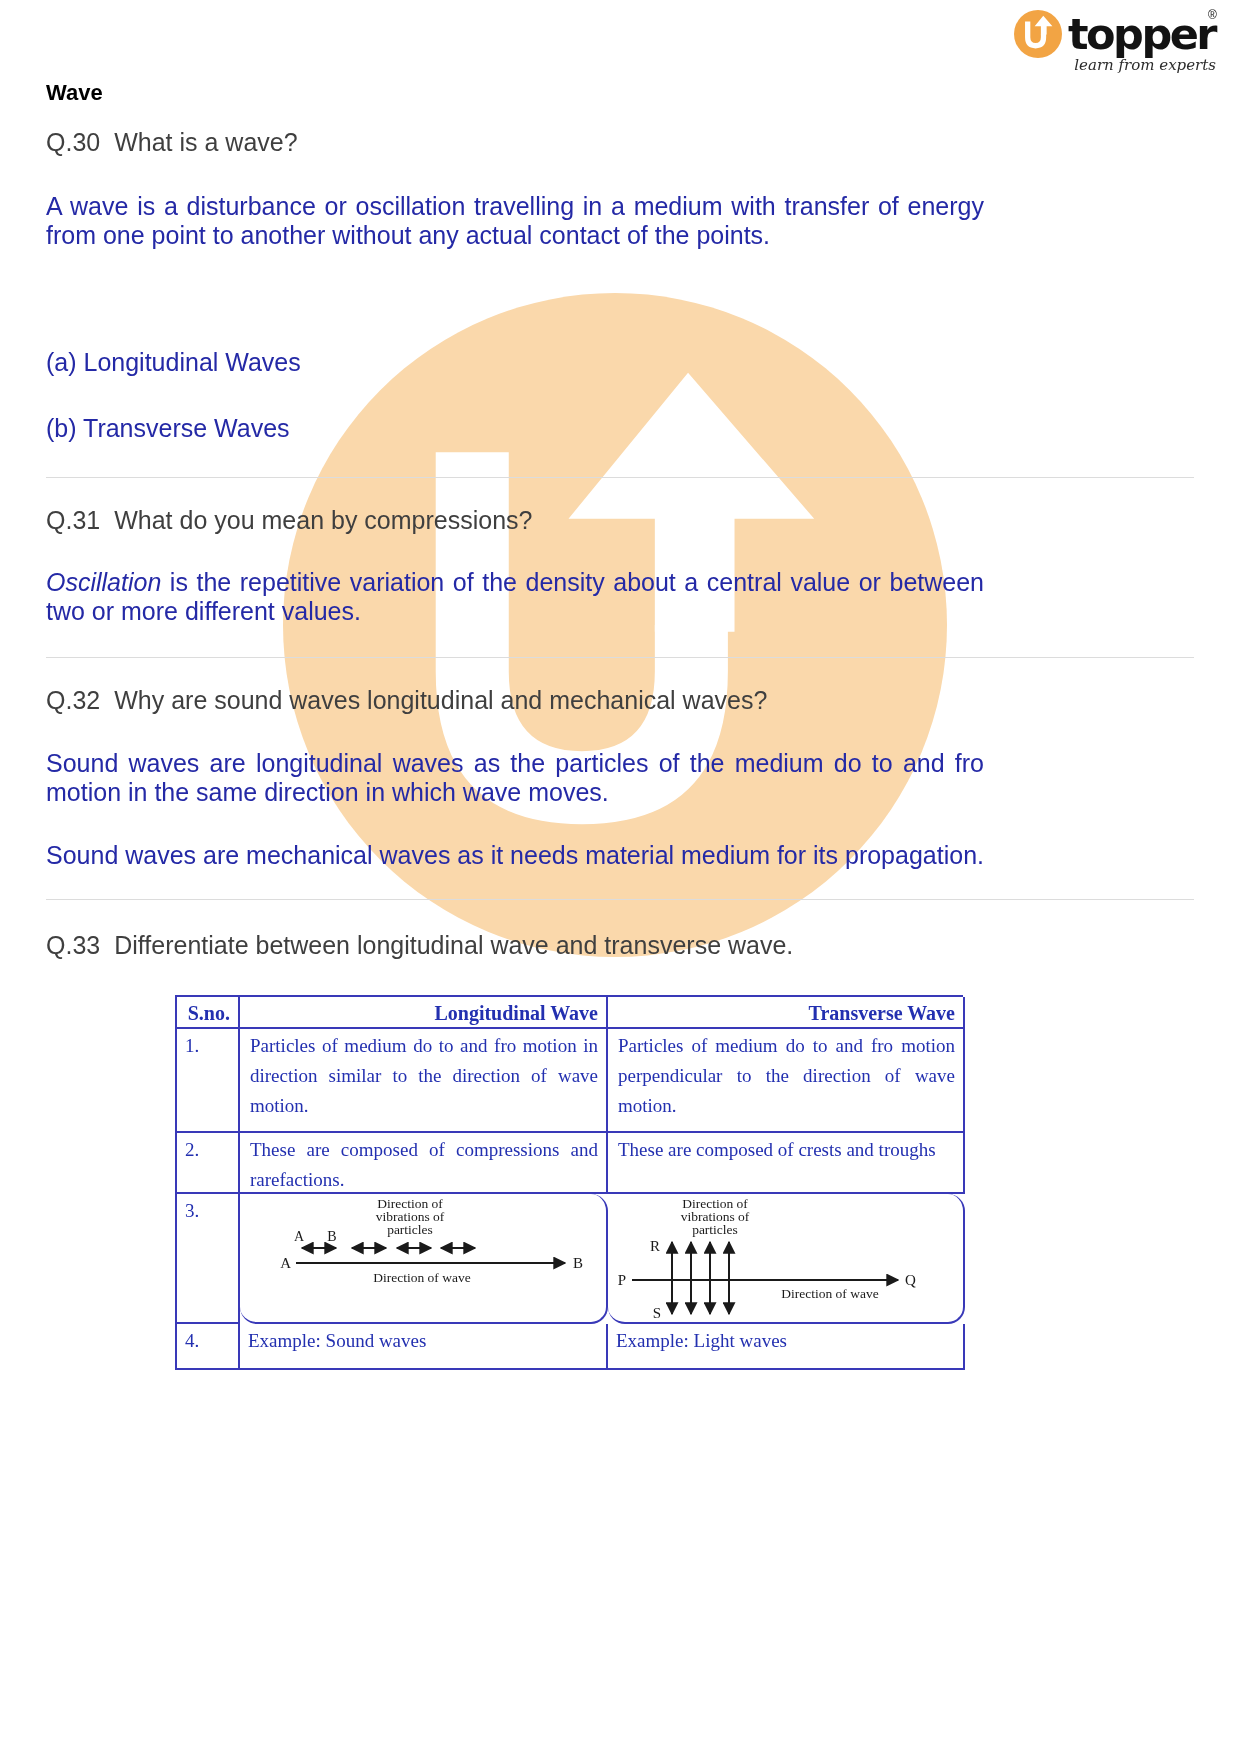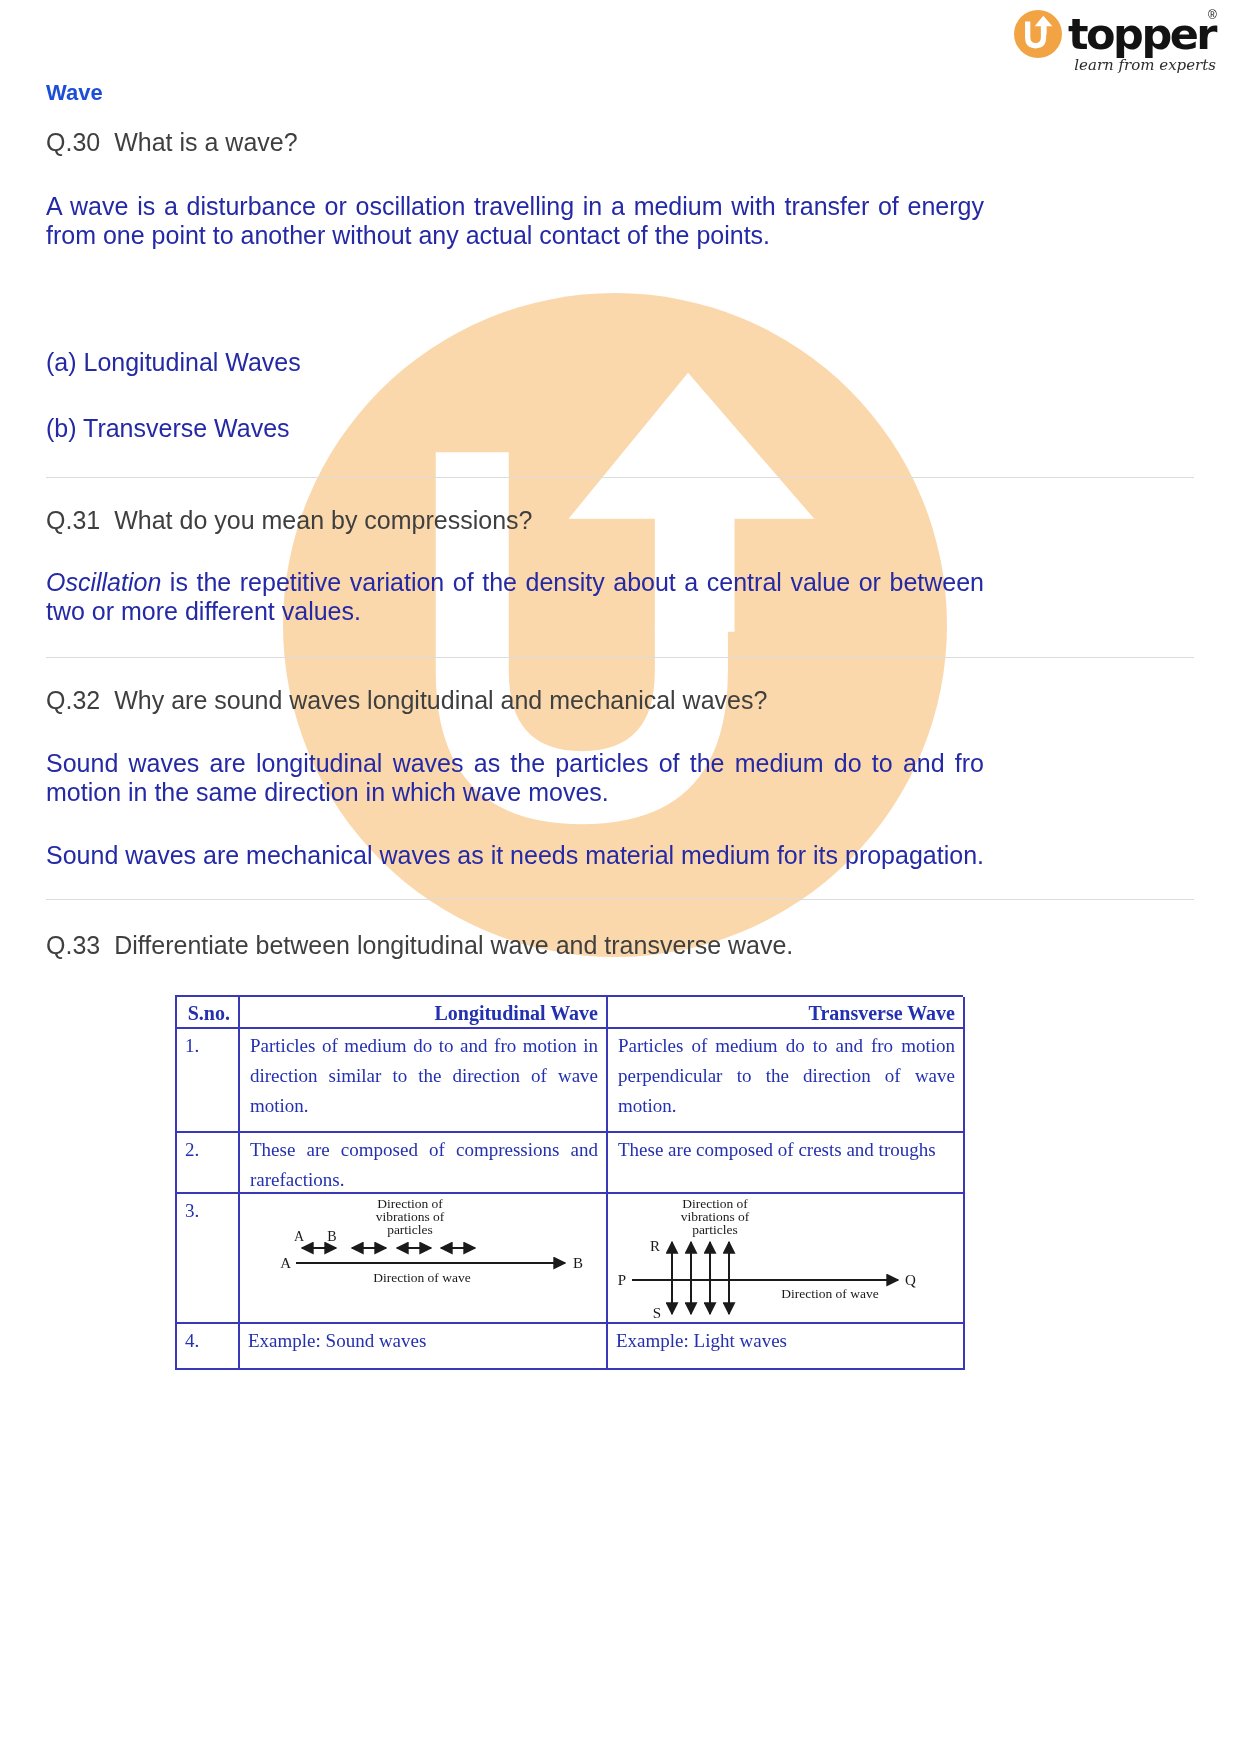--- a/index.html
+++ b/index.html
@@ -10,39 +10,39 @@
   
   .logo{position:absolute;top:8px;left:1014px;width:212px;height:62px;z-index:2;}
   .logo-circle{position:absolute;left:0;top:2px;width:48px;height:48px;}
   .logo-word{position:absolute;left:54px;top:4px;font-family:"DejaVu Sans", sans-serif;
              font-weight:bold;font-size:43px;letter-spacing:-2.5px;color:#131313;line-height:44px;}
   .logo-reg{position:absolute;left:194px;top:0px;font-size:12px;color:#131313;}
   .logo-tag{position:absolute;right:10px;top:48px;font-family:"DejaVu Serif", serif;
             font-style:italic;font-size:15px;color:#2b2b2b;white-space:nowrap;}
   
   .block{position:absolute;left:46px;width:938px;line-height:29px;font-size:25px;z-index:1;}
-  .heading{color:#1d4ed8;font-weight:bold;font-size:22px;}
+  .heading{color:#000000;font-weight:bold;font-size:22px;}
   .question{color:#3F3F3F;}
   .question .qlabel{margin-right:14px;}
   .answer{color:#2429A6;text-align:justify;}
   .answer .lead{font-style:italic;}
   .divider{position:absolute;left:46px;width:1148px;height:1px;background:#DCDCDC;z-index:1;}
   
   .qtable{position:absolute;left:175px;top:995px;width:788px;z-index:1;
           display:grid;grid-template-columns:63px 368px 357px;
           grid-template-rows:32px 104px 61px 130px 46px;
           border-top:2px solid #3939B8;border-left:2px solid #3939B8;
           font-family:"Liberation Serif", serif;color:#2330B0;box-sizing:border-box;}
   .cell{border-right:2px solid #3939B8;border-bottom:2px solid #3939B8;
         box-sizing:border-box;padding:2px 8px 0 8px;font-size:19px;line-height:30px;
         overflow:hidden;position:relative;}
   .cell.head{font-weight:bold;font-size:20px;line-height:28px;text-align:right;}
   .cell.body{text-align:justify;padding-left:10px;}
   .cell.sno{text-align:left;}
-  .cell.diagram{padding:8px;}
+  .cell.diagram{padding:8px;border-radius:17px;}
   .diag-svg{position:absolute;left:0;top:0;width:100%;height:100%;}
   .diag-text{font-family:"Liberation Serif", serif;fill:#1a1a1a;}
 </style>
 </head>
 <body>
 
 <div class="page">
 
   <svg width="0" height="0" style="position:absolute" aria-hidden="true">
     <defs>

